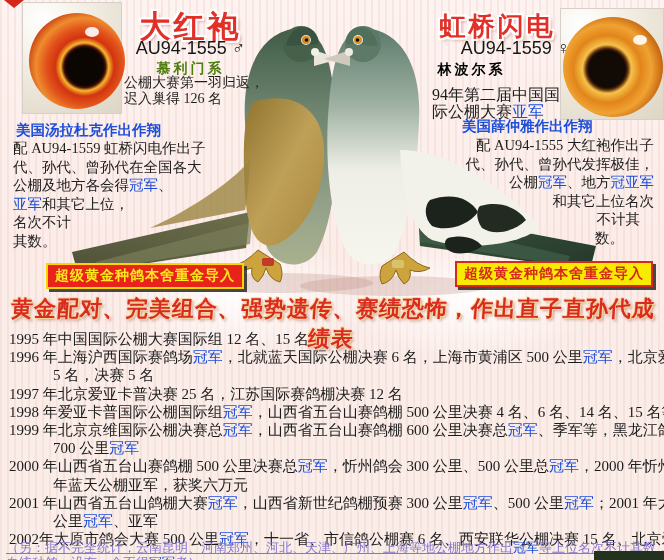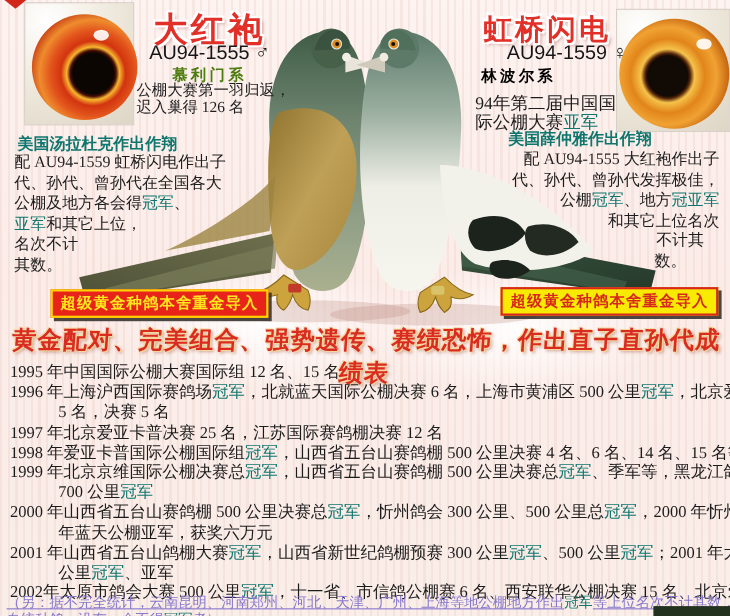--- a/index.html
+++ b/index.html
@@ -41,21 +41,21 @@
   #ring-left{left:118px;top:38px;width:145px;}
   #ring-right{left:448px;top:38px;width:135px;}
   .strain{position:absolute;z-index:2;font-size:14px;font-weight:bold;letter-spacing:3px;text-align:center;
        font-family:"Liberation Sans",sans-serif;}
   #strain-left{left:118px;top:60px;width:145px;color:#4d7c0f;}
   #strain-right{left:404px;top:61px;width:135px;color:#000000;}
 
   .para{position:absolute;z-index:2;color:#1d1d1d;}
   #res-left{left:124px;top:75px;font-size:14px;line-height:15.5px;}
   #res-right{left:432px;top:86px;font-size:16px;line-height:17px;}
-  .breeder{position:absolute;z-index:2;font-weight:bold;color:#0f766e;font-size:14.5px;font-family:"Liberation Sans",sans-serif;}
+  .breeder{position:absolute;z-index:2;font-weight:bold;color:#1d4ed8;font-size:14.5px;font-family:"Liberation Sans",sans-serif;}
   #breeder-left{left:16px;top:121px;}
   #breeder-right{left:462px;top:117px;}
   #pair-left{left:13px;top:139px;font-size:14.5px;line-height:18.5px;}
   #pair-right{right:10px;top:136px;font-size:14.5px;line-height:18.5px;text-align:right;}
   #pair-right .rline:nth-child(5){padding-right:14px;}
   #pair-right .rline:nth-child(6){padding-right:30px;}
 
   .banner{position:absolute;z-index:3;font-family:"Liberation Sans",sans-serif;font-weight:bold;
        font-size:14px;letter-spacing:1px;padding:2px 7px;white-space:nowrap;}
   #banner-left{left:46px;top:263px;background:#e8241a;color:#ffe81e;border:2px solid #ffd400;
@@ -67,21 +67,21 @@
        font-family:"Liberation Sans",sans-serif;font-weight:bold;font-size:22px;letter-spacing:1px;
        color:#d92b22;transform:skewX(-4deg);
        text-shadow:1px 1px 0 #f6d79a,-1px -1px 0 #f6d79a,2px 2px 3px rgba(140,50,30,.45);}
 
   #results{position:absolute;left:9px;top:330px;width:660px;z-index:2;font-size:15px;line-height:18.2px;
        color:#1b1b1b;white-space:nowrap;}
   #note{position:absolute;left:6px;top:541px;width:660px;z-index:2;font-size:13px;line-height:14.5px;
        white-space:nowrap;}
   .rline{white-space:nowrap;}
   .rline.indent{padding-left:44px;}
-  .red{color:#0f766e;}
+  .red{color:#1d4ed8;}
   .purple{color:#8677cc;text-decoration:underline;}
 </style>
 </head>
 <body>
 
 <div class="glow" id="glow-l"></div>
 <div class="glow" id="glow-r"></div>
 <div class="corner-flag"></div>
 
 <svg id="pigeons" width="664" height="560" viewBox="0 0 664 560">
@@ -199,21 +199,21 @@
 <div class="banner" id="banner-right">超级黄金种鸽本舍重金导入</div>
 
 <div id="headline">黄金配对、完美组合、强势遗传、赛绩恐怖，作出直子直孙代成绩表</div>
 
 <div id="results">
     <div class="rline"><span>1995 年中国国际公棚大赛国际组 12 名、15 名</span></div>
     <div class="rline"><span>1996 年上海沪西国际赛鸽场</span><span class="red">冠军</span><span>，北就蓝天国际公棚决赛 6 名，上海市黄浦区 500 公里</span><span class="red">冠军</span><span>，北京爱亚卡普国际公棚预赛</span></div>
     <div class="rline indent"><span>5 名，决赛 5 名</span></div>
     <div class="rline"><span>1997 年北京爱亚卡普决赛 25 名，江苏国际赛鸽棚决赛 12 名</span></div>
     <div class="rline"><span>1998 年爱亚卡普国际公棚国际组</span><span class="red">冠军</span><span>，山西省五台山赛鸽棚 500 公里决赛 4 名、6 名、14 名、15 名等</span></div>
-    <div class="rline"><span>1999 年北京京维国际公棚决赛总</span><span class="red">冠军</span><span>，山西省五台山赛鸽棚 500 公里决赛总</span><span class="red">冠军</span><span>、季军等，黑龙江鸽友李红 4000 余羽参赛</span></div>
+    <div class="rline"><span>1999 年北京京维国际公棚决赛总</span><span class="red">冠军</span><span>，山西省五台山赛鸽棚 600 公里决赛总</span><span class="red">冠军</span><span>、季军等，黑龙江鸽友李红 4000 余羽参赛</span></div>
     <div class="rline indent"><span>700 公里</span><span class="red">冠军</span></div>
     <div class="rline"><span>2000 年山西省五台山赛鸽棚 500 公里决赛总</span><span class="red">冠军</span><span>，忻州鸽会 300 公里、500 公里总</span><span class="red">冠军</span><span>，2000 年忻州地、市鸽会亚军；2000</span></div>
     <div class="rline indent"><span>年蓝天公棚亚军，获奖六万元</span></div>
     <div class="rline"><span>2001 年山西省五台山鸽棚大赛</span><span class="red">冠军</span><span>，山西省新世纪鸽棚预赛 300 公里</span><span class="red">冠军</span><span>、500 公里</span><span class="red">冠军</span><span>；2001 年太原市信鸽协会大赛 500</span></div>
     <div class="rline indent"><span>公里</span><span class="red">冠军</span><span>、亚军</span></div>
     <div class="rline"><span>2002年太原市鸽会大赛 500 公里</span><span class="red">冠军</span><span>，十一省、市信鸽公棚赛 6 名、西安联华公棚决赛 15 名、北京爱亚卡普国际公棚赛</span></div>
   </div>
 <div id="note">
     <div class="rline"><span class="purple">（另：据不完全统计，云南昆明、河南郑州、河北、天津、广州、上海等地公棚地方作出</span><span class="red">冠军</span><span class="purple">等上位名次不计其数，凡拥有一只此</span></div>
     <div class="rline"><span class="purple">血统种鸽，没有一个不得</span><span class="red">冠军</span><span class="purple">者）</span></div>

